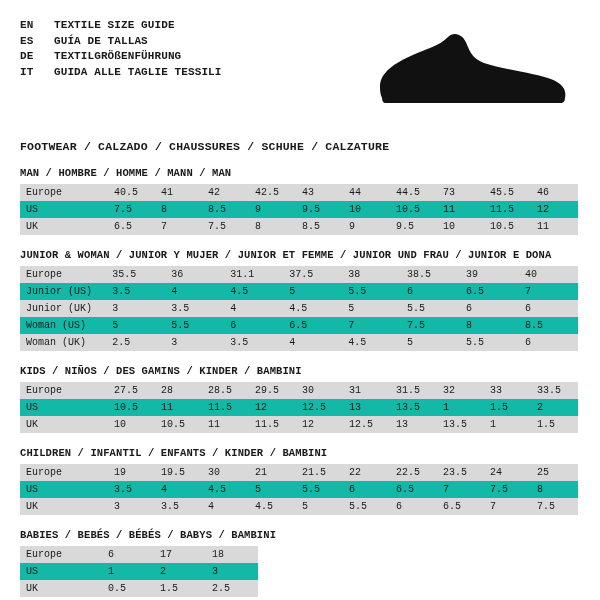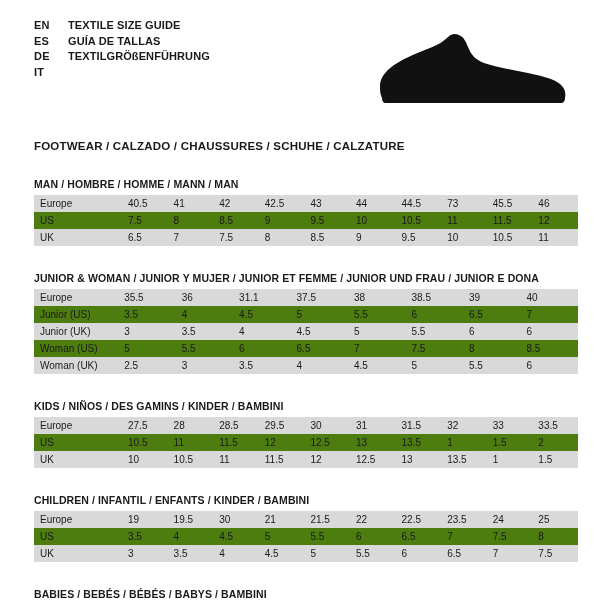--- a/index.html
+++ b/index.html
@@ -12,21 +12,22 @@
     background: #ffffff;
     font-family: "Liberation Sans", sans-serif;
     color: #1a1a1a;
     overflow: hidden;
   }
   .page {
     position: relative;
     width: 600px;
     height: 484px;
     box-sizing: border-box;
-    padding: 18px 22px 0 34px;
+    padding: 18px 22px 0 20px;
+    font-family: Liberation Mono, monospace;
   }
 
   
   .header {
     display: flex;
     align-items: flex-start;
     justify-content: space-between;
   }
   .lang-list {
     display: block;
@@ -57,21 +58,21 @@
 
   .category-title {
     margin-top: 32px;
     font-size: 11.5px;
     font-weight: bold;
     letter-spacing: 0.2px;
   }
 
   
   .section {
-    margin-top: 26px;
+    margin-top: 14px;
   }
   .section-title {
     font-size: 10.5px;
     font-weight: bold;
     letter-spacing: 0.1px;
     margin-bottom: 5px;
   }
   table {
     border-collapse: collapse;
     width: 100%;
@@ -81,21 +82,21 @@
     font-size: 10px;
     height: 17px;
     padding: 0 0 0 6px;
     vertical-align: middle;
     white-space: nowrap;
   }
   tr.shaded td {
     background: #d9d9d9;
   }
   tr.plain td {
-    background: #4d7c0f;
+    background: #14b8a6;
   }
   td.label {
     width: 82px;
   }
   
   .sec-babies table {
     width: 236px;
   }
 </style>
 </head>
@@ -112,20 +113,21 @@
       <div class="lang-row">
         <span class="lang-code">ES</span>
         <span class="lang-text">GUÍA DE TALLAS</span>
       </div>
       <div class="lang-row">
         <span class="lang-code">DE</span>
         <span class="lang-text">TEXTILGRÖßENFÜHRUNG</span>
       </div>
       <div class="lang-row">
         <span class="lang-code">IT</span>
+        <span class="lang-text">GUIDA ALLE TAGLIE TESSILI</span>
       </div>
     </div>
 
     <div class="shoe-wrap">
       <svg viewBox="0 0 200 78" width="200" height="78" aria-hidden="true">
         <path fill="#111111" d="M8,56 C8,49 12,42 22,35 C34,27 48,22 58,18 C66,15 72,11 76,7 C79,4 83,3 87,5 C92,7 94,12 96,17 C99,25 104,30 112,33 C124,37 140,40 156,43 C170,46 182,49 188,54 C193,58 194,63 193,68 L10,68 C8,64 8,60 8,56 Z"></path>
         <path fill="#111111" d="M10,67 L193,67 C193,71 192,73 188,73 L14,73 C11,73 10,71 10,67 Z"></path>
       </svg>
     </div>
   </div>

